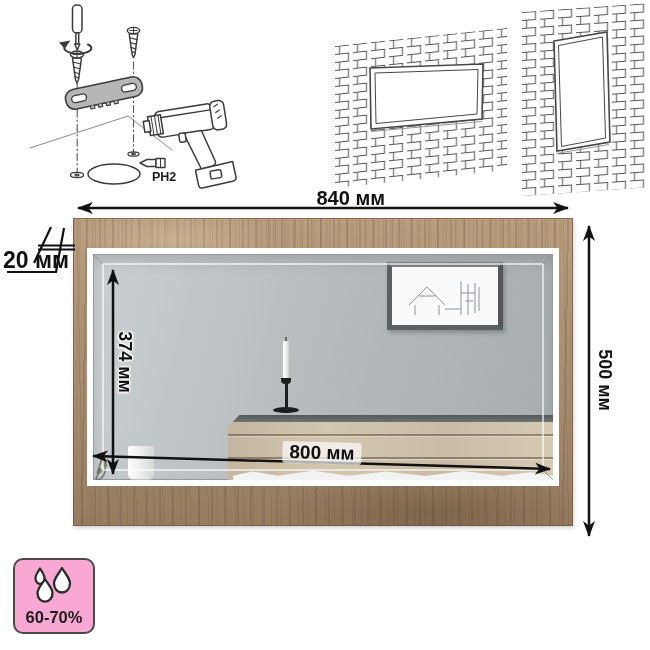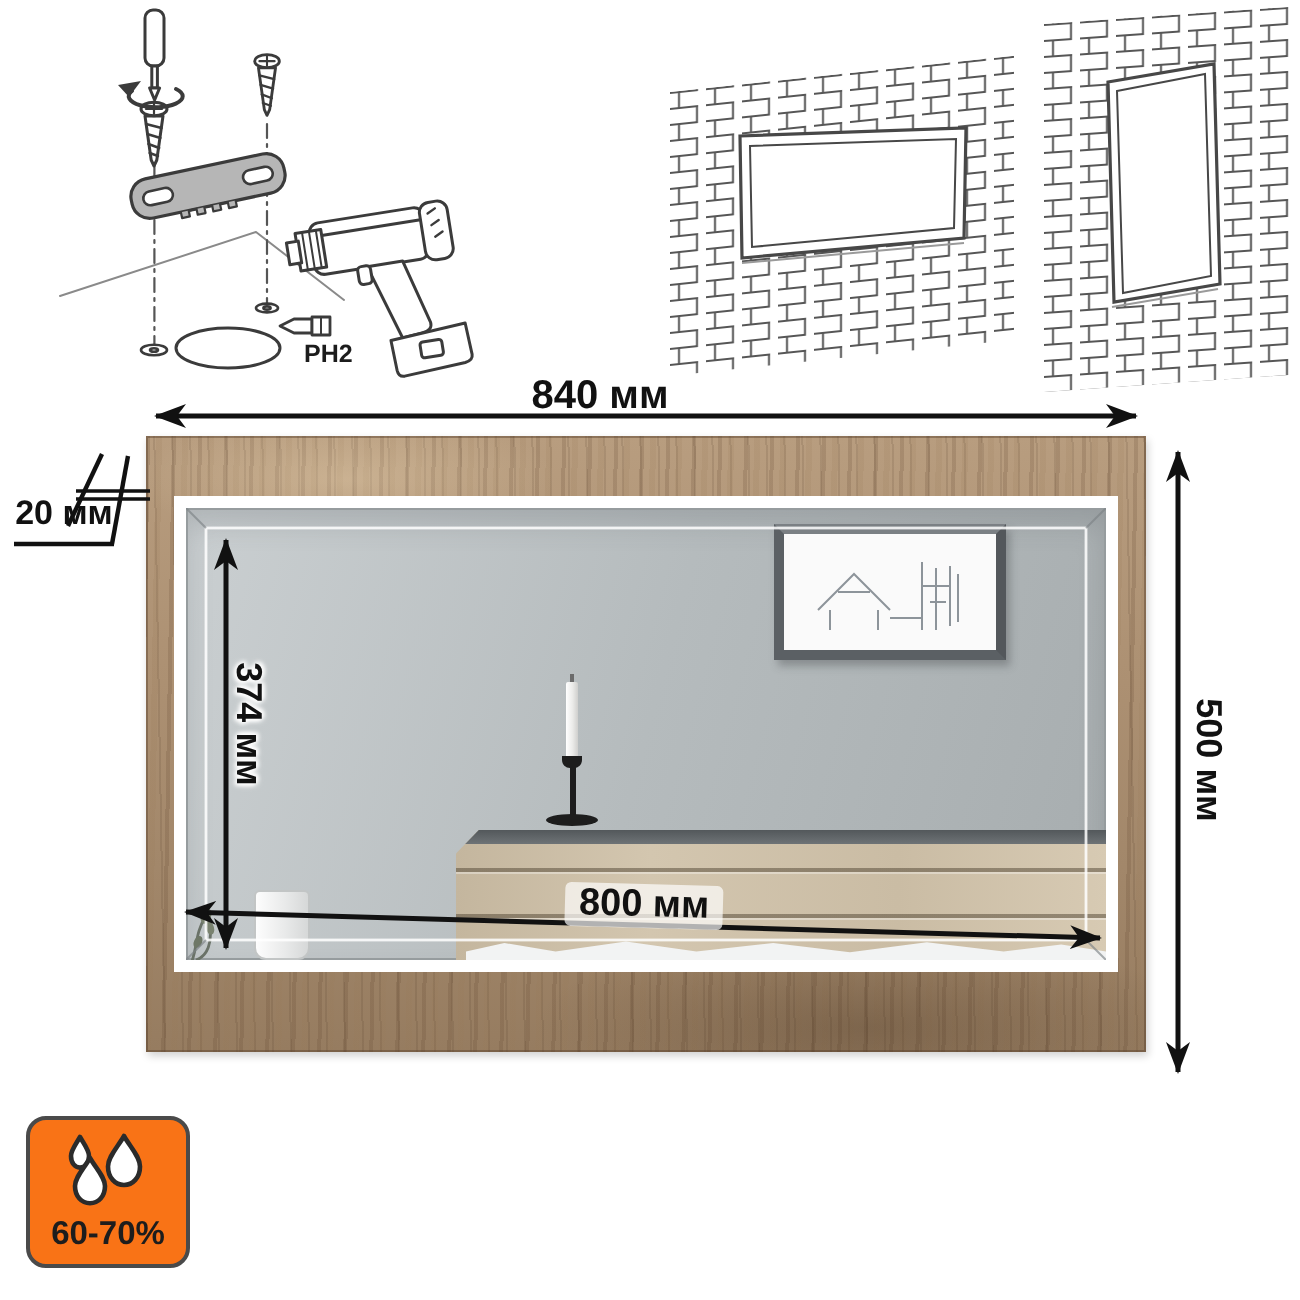--- a/index.html
+++ b/index.html
@@ -63,31 +63,31 @@
     position:absolute; left:34px; top:191px; width:28px; height:35px;
     background:linear-gradient(90deg,#fdfdfd,#e9eaea 55%,#d6d8d8);
     border:1px solid #c2c5c5; border-radius:3px 3px 6px 6px;
   }
   .sprig { position:absolute; left:-3px; top:196px; }
   .bevel { position:absolute; inset:0; pointer-events:none; }
 
   
   .dims { position:absolute; left:0; top:0; pointer-events:none; z-index:40; }
   .dim-label { position:absolute; z-index:41; color:var(--dimension,#111); font-weight:bold; white-space:nowrap; }
-  .dim-840 { left:215px; top:187px; width:170px; text-align:center; font-size:20px; }
+  .dim-840 { left:215px; top:187px; width:170px; text-align:right; font-size:20px; }
   .dim-500 { left:604px; top:380px; transform:translate(-50%,-50%) rotate(90deg); font-size:18px; }
   .dim-374 { left:124px; top:362px; transform:translate(-50%,-50%) rotate(90deg); font-size:18px;
     text-shadow:0 0 2px #fff,0 0 3px #fff,0 0 4px #fff,1px 1px 2px #fff,-1px -1px 2px #fff; }
   .dim-800 { left:322px; top:453px; transform:translate(-50%,-50%) rotate(1.6deg); font-size:19px;
     background:rgba(255,255,255,0.68); padding:0 7px; border-radius:3px; }
-  .dim-20  { left:3px; top:247px; width:58px; text-align:center; font-size:17px; }
+  .dim-20  { left:3px; top:247px; width:58px; text-align:center; font-size:23px; }
 
   
   .badge {
-    position:absolute; top:558px; width:82px; height:76px; background:#f97316;
+    position:absolute; top:558px; width:82px; height:76px; background:#f9a8d4;
     border:2.5px solid #4a4a4a; border-radius:10px;
     display:flex; flex-direction:column; align-items:center; justify-content:flex-end;
     padding-bottom:5px;
   }
   .badge-humidity { left:13px; }
   .badge-temp { left:103px; }
   .badge .icon { position:absolute; top:4px; left:50%; transform:translateX(-50%); }
   .badge-label { color:#1d1d1d; font-weight:bold; }
   .badge-humidity .badge-label { font-size:16.5px; }
   .badge-temp .badge-label { font-size:13px; letter-spacing:-0.3px; }

